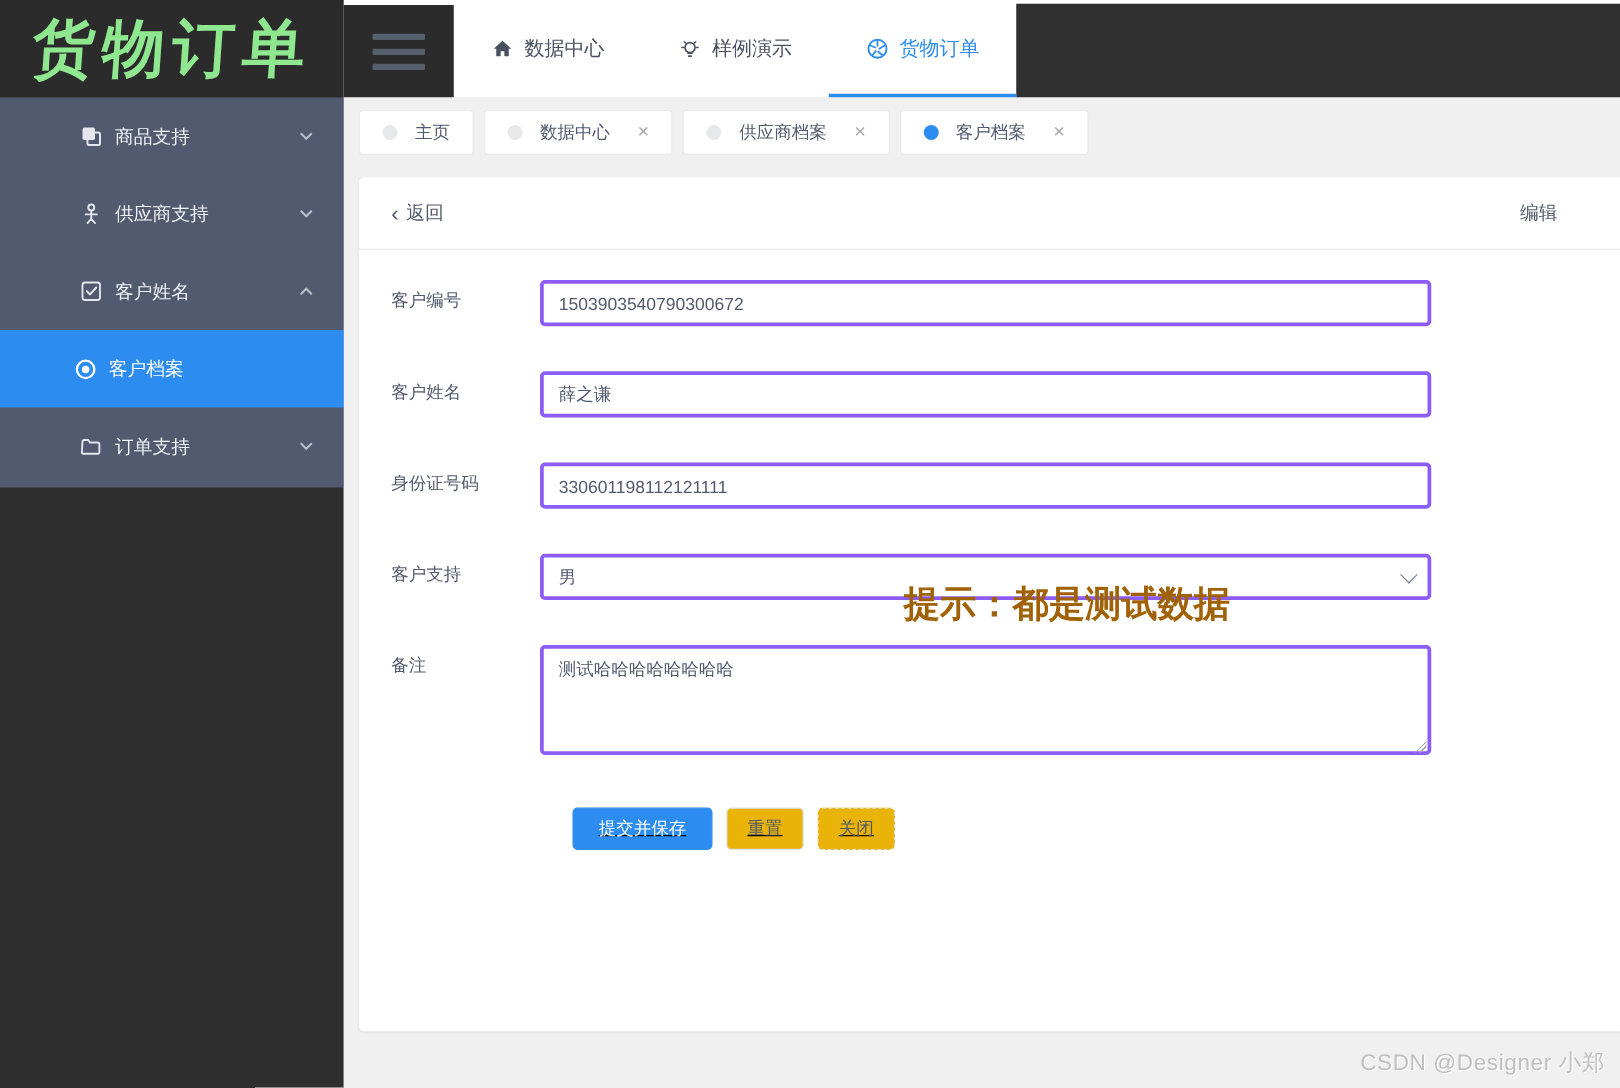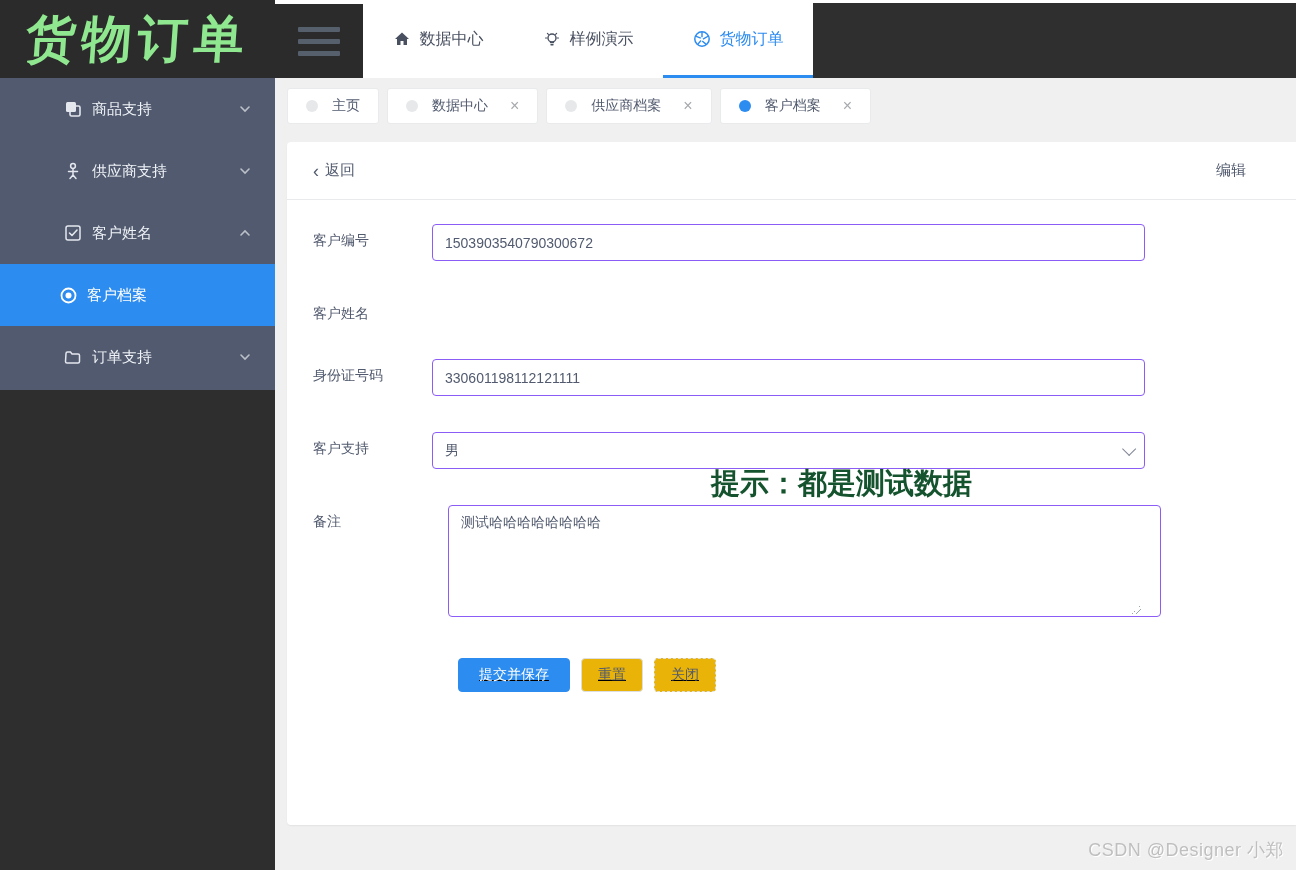--- a/index.html
+++ b/index.html
@@ -51,35 +51,35 @@
     border-radius:4px 0 0 4px; box-shadow:0 1px 2px rgba(0,0,0,.06); }
   .card-header { height:58px; display:flex; align-items:center; justify-content:space-between;
     padding:0 50px 0 26px; border-bottom:1px solid #e8eaec; }
   .back-link { display:flex; align-items:center; gap:6px; font-size:15px; color:#515a6e; cursor:pointer; }
   .back-link .lt { font-size:18px; line-height:1; color:#515a6e; }
   .edit-link { font-size:15px; color:#515a6e; cursor:pointer; }
 
   .form { padding:24px 0 0 26px; position:relative; }
   .form-row { display:flex; align-items:flex-start; margin-bottom:36px; }
   .form-label { width:119px; padding-top:8px; font-size:14px; color:#515a6e; }
-  .ctrl { width:713px; height:37px; border:1px solid #8b5cf6; border-radius:4px; background:#fff;
+  .ctrl { width:713px; height:37px; border:3px solid #8b5cf6; border-radius:4px; background:#fff;
     font-size:14px; color:#515a6e; padding:0 12px;
     font-family:"Liberation Sans","DejaVu Sans",sans-serif; }
   input.ctrl { outline:none; }
   .select { display:flex; align-items:center; justify-content:space-between; cursor:pointer; }
   .select .sel-chev { width:10px; height:10px; border-right:1.5px solid #808695;
     border-bottom:1.5px solid #808695; transform:rotate(45deg) translateY(-3px); }
-  textarea.ctrl { height:112px; padding:8px 12px; resize:none; outline:none;margin-left:16px; }
+  textarea.ctrl { height:88px; padding:8px 12px; resize:none; outline:none; }
   .textarea-wrap { position:relative; width:713px; }
   .textarea-wrap::after { content:""; position:absolute; right:4px; bottom:7px; width:9px; height:9px;
     background:linear-gradient(135deg, transparent 0 50%, #9aa 50% 55%, transparent 55% 70%, #9aa 70% 75%, transparent 75%);
     pointer-events:none; }
 
-  .hint-red { position:absolute; left:424px; top:264px; font-size:29px; font-weight:bold;
-    color:#14532d; z-index:5; pointer-events:none; white-space:nowrap; }
+  .hint-red { position:absolute; left:436px; top:264px; font-size:29px; font-weight:bold;
+    color:#a16207; z-index:5; pointer-events:none; white-space:nowrap; }
 
   .btn-row { display:flex; align-items:center; margin:37px 0 0 145px; gap:11px;text-decoration:underline; }
   .btn { height:34px; border-radius:4px; font-size:14px; cursor:pointer; background:#eab308;
     border:1px solid #dcdee2; color:#515a6e; padding:0 16px;
     font-family:"Liberation Sans","DejaVu Sans",sans-serif; }
   .btn-primary { background:#2d8cf0; border-color:#2d8cf0; color:#fff; padding:0 20px; }
   .btn-dashed { border-style:dashed; }
 
   .footer-mark { position:absolute; right:12px; bottom:8px; font-size:18px; color:#bfbfbf;
     text-shadow:1px 1px 0 #fff; letter-spacing:.5px; }
@@ -245,20 +245,21 @@
     <div class="form">
       <div class="hint-red">提示：都是测试数据</div>
 
       <div class="form-row">
         <div class="form-label">客户编号</div>
         <input class="ctrl" type="text" value="1503903540790300672" style="">
       </div>
 
       <div class="form-row">
         <div class="form-label">客户姓名</div>
+        <input class="ctrl" type="text" value="薛之谦" style="">
       </div>
 
       <div class="form-row">
         <div class="form-label">身份证号码</div>
         <input class="ctrl" type="text" value="330601198112121111" style="">
       </div>
 
 
       <div class="form-row">
         <div class="form-label">客户支持</div>

